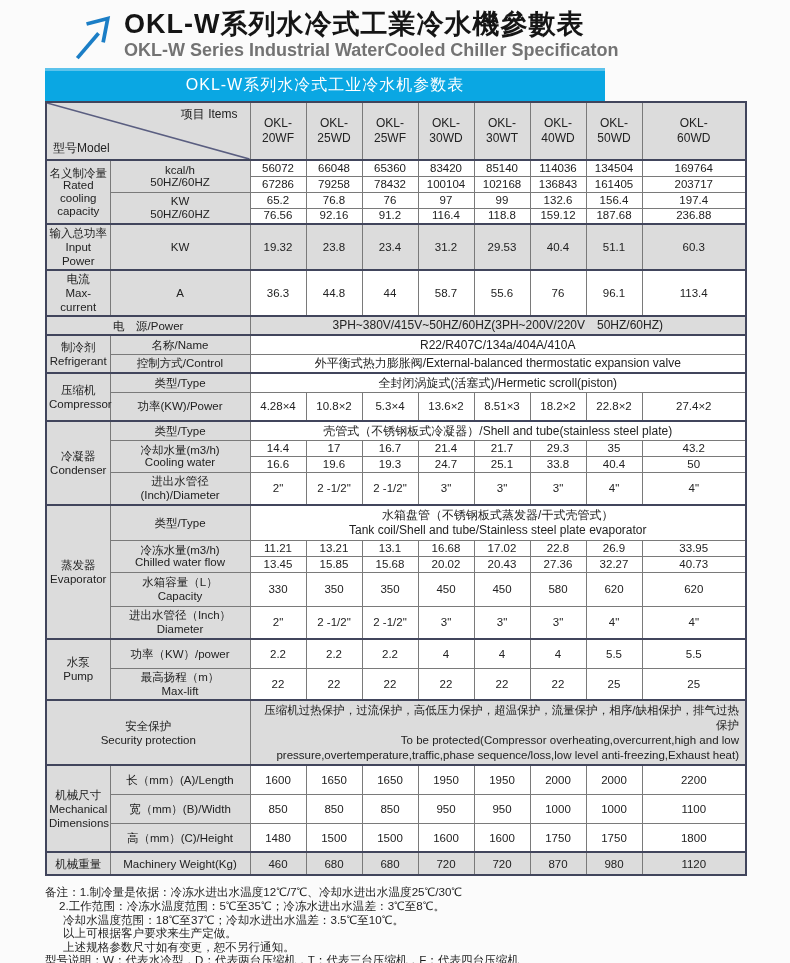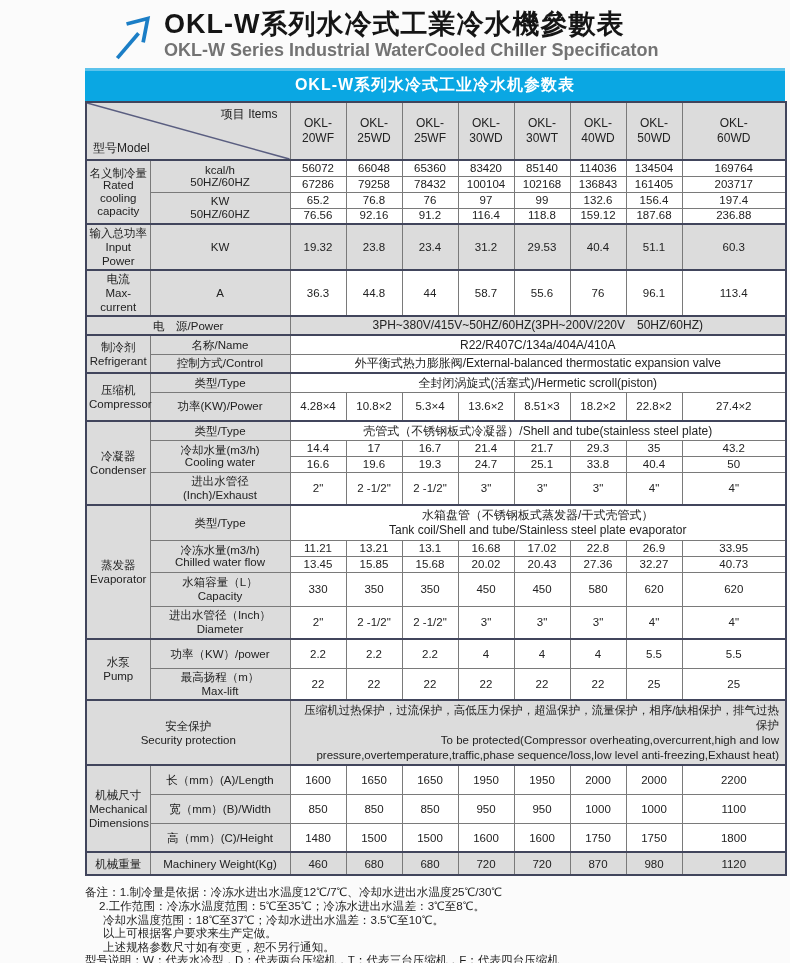--- a/index.html
+++ b/index.html
@@ -8,33 +8,33 @@
     --arrow:#1b7ec6;
     --gray:#dcdcdc;
     --line:#7a7a7a;
     --dark:#41455c;
     --text:#1c1c1c;
   }
   *{margin:0;padding:0;box-sizing:border-box;}
   body{background:#e8e8e8;font-family:"Liberation Sans",sans-serif;}
   .page{
     width:790px;height:963px;background:#fbfbfb;margin:0 auto;
-    position:relative;overflow:hidden;color:var(--text);padding-left:40px;
+    position:relative;overflow:hidden;color:var(--text);
   }
   
   .masthead{display:flex;align-items:flex-start;padding:8px 0 0 70px;height:64px;}
   .logo{width:46px;height:48px;margin-top:4px;flex:0 0 auto;}
   .titles{margin-left:8px;}
   .title-zh{font-size:27px;font-weight:bold;letter-spacing:1px;line-height:1.2;color:#151515;}
   .title-en{font-size:18px;font-weight:600;color:#737373;line-height:1.2;}
   
   .banner{
-    width:700px;margin:4px 0 0 45px;background:var(--blue);
+    width:560px;margin:4px 0 0 45px;background:var(--blue);
     border-top:3px solid var(--blue-light);
-    color:#fff;text-align:center;font-size:16px;font-weight:700;
+    color:#fff;text-align:center;font-size:16px;font-weight:400;
     padding:4px 0 5px 0;letter-spacing:1px;
   }
   
   table.spec{
     width:700px;margin-left:45px;border-collapse:collapse;table-layout:fixed;
     border:2px solid var(--dark);font-size:11.5px;color:#222;
   }
   td{border:1px solid var(--line);text-align:center;vertical-align:middle;
      white-space:pre-line;padding:1px 2px;line-height:1.22;background:#fff;}
   td.lab1,td.lab2{background:var(--gray);}
@@ -256,21 +256,21 @@
           <td class="val">19.6</td>
           <td class="val">19.3</td>
           <td class="val">24.7</td>
           <td class="val">25.1</td>
           <td class="val">33.8</td>
           <td class="val">40.4</td>
           <td class="val">50</td>
         </tr>
       <tr class="secend h33">
         <td class="lab2">进出水管径
-(Inch)/Exhaust</td>
+(Inch)/Diameter</td>
       <td class="val">2"</td>
           <td class="val">2 -1/2"</td>
           <td class="val">2 -1/2"</td>
           <td class="val">3"</td>
           <td class="val">3"</td>
           <td class="val">3"</td>
           <td class="val">4"</td>
           <td class="val">4"</td>
         </tr>
 

